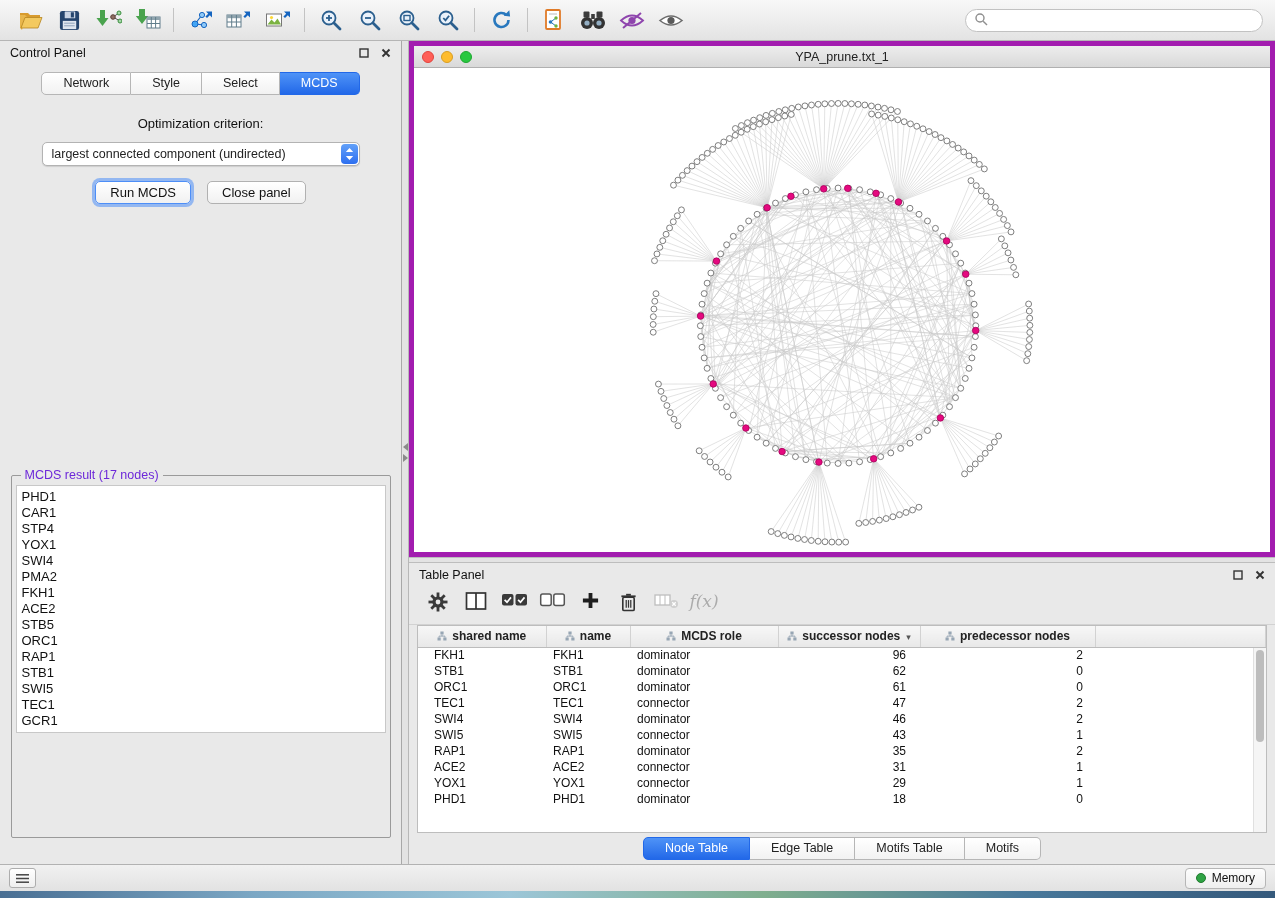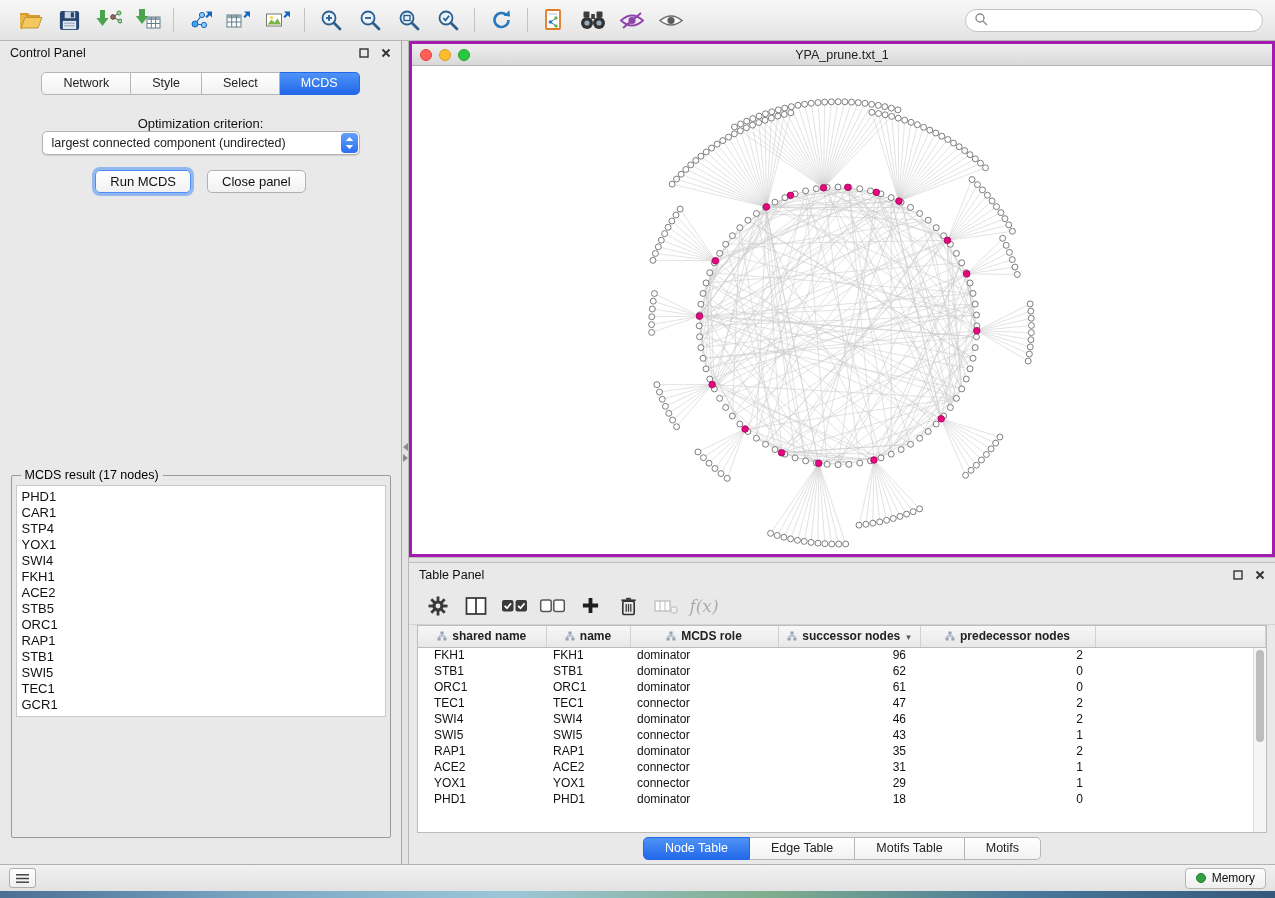--- a/index.html
+++ b/index.html
@@ -23,56 +23,56 @@
 .win-btn{background:none;border:none;cursor:pointer;display:flex;align-items:center;padding:0}
 
 
 .control-panel{width:402px;background:#e9e9e9;border-right:1px solid #a8a8a8;display:flex;flex-direction:column;min-height:0}
 .seg-tabs{display:flex;justify-content:center;padding:7px 0 5px;flex:0 0 auto}
 .seg-tab{font-size:12.5px;padding:3px 21px;background:linear-gradient(#fff,#f2f2f2);border:1px solid #b6b6b6;border-left:none;cursor:pointer;color:#222;line-height:15px}
 .seg-tab:first-child{border-left:1px solid #b6b6b6;border-radius:5px 0 0 5px}
 .seg-tab:last-child{border-radius:0 5px 5px 0}
 .seg-tab.active{background:linear-gradient(#4f93f7,#2268e8);border-color:#2268e8;color:#fff}
 .cp-content{flex:1;display:flex;flex-direction:column;align-items:center;padding:16px 11px 26px;min-height:0}
-.opt-label{font-size:13px;color:#111}
+.opt-label{font-size:13px;margin-bottom:11px;color:#111}
 .mac-select{width:318px;height:24px;background:#fff;border:1px solid #b3b3b3;border-radius:5px;display:flex;align-items:center;padding-left:9px;font-size:12.5px;cursor:pointer;position:relative;box-shadow:0 1px 1px rgba(0,0,0,.12)}
 .mac-select .stepper{position:absolute;right:1px;top:1px;bottom:1px;width:17px;border-radius:4px;background:linear-gradient(#62a1f9,#2d6ff0);display:flex;align-items:center;justify-content:center}
 .btn-row{display:flex;gap:16px;margin-top:15px}
 .btn{font-size:13px;padding:3px 14px;background:linear-gradient(#ffffff,#f1f1f1);border:1px solid #b1b1b1;border-radius:5px;cursor:pointer;color:#111}
 .btn.focused{box-shadow:0 0 0 3px rgba(77,142,247,.55);border-color:#4d8ef7}
 .result-box{margin-top:auto;width:380px;height:370px;border:1px solid #9a9a9a;border-radius:2px;padding:3px 4px 6px;display:flex;flex-direction:column;background:transparent}
-.result-box legend{font-size:12.5px;padding:0 4px;margin-left:5px;color:#000000}
+.result-box legend{font-size:12.5px;padding:0 4px;margin-left:5px;color:#6d28d9}
 .result-list{flex:1;background:#fff;border:1px solid #c8c8c8;overflow:hidden;padding:3px 5px}
 .result-item{font-size:13px;line-height:16px;cursor:default;color:#111}
 
 
 .vsplit{width:7px;background:#e3e3e3;border-right:1px solid #b8b8b8;display:flex;flex-direction:column;justify-content:center;align-items:center;gap:3px;cursor:col-resize}
 .tri-left{width:0;height:0;border-top:4px solid transparent;border-bottom:4px solid transparent;border-right:5px solid #8a8a8a}
 .tri-right{width:0;height:0;border-top:4px solid transparent;border-bottom:4px solid transparent;border-left:5px solid #8a8a8a}
 .hsplit{height:6px;background:#e3e3e3;border-top:1px solid #bdbdbd;border-bottom:1px solid #bdbdbd;cursor:row-resize}
 
 
 .right-col{flex:1;display:flex;flex-direction:column;min-width:0;background:#d9d9d9}
-.net-window{height:516px;display:flex;flex-direction:column;border:3px solid #a21caf;background:#fff;flex:0 0 auto}
+.net-window{height:516px;display:flex;flex-direction:column;border:5px solid #a21caf;background:#fff;flex:0 0 auto}
 .net-titlebar{height:22px;background:linear-gradient(#ededed,#d9d9d9);border-bottom:1px solid #b0b0b0;display:flex;align-items:center;padding:0 8px;position:relative;flex:0 0 auto}
 .lights{display:flex;gap:7px;z-index:2}
 .light{width:12px;height:12px;border-radius:50%;cursor:pointer}
 .light.red{background:#ff5f57;border:1px solid #e0443e}
 .light.yellow{background:#febc2e;border:1px solid #d89e23}
 .light.green{background:#28c840;border:1px solid #1ea631}
 .net-title{position:absolute;left:0;right:0;text-align:center;font-size:12.5px;color:#222;pointer-events:none}
 .net-canvas{flex:1;background:#fff;position:relative;min-height:0}
 .net-canvas svg{width:100%;height:100%;display:block}
 .net-canvas svg .leaf,.net-canvas svg .ringnode{fill:#fff;stroke:#6e6e6e;stroke-width:0.9}
 .net-canvas svg .dom{fill:#e5097f;stroke:#ad0260;stroke-width:0.9}
 
 
 .table-panel{flex:1;background:#e9e9e9;display:flex;flex-direction:column;min-height:0}
 .table-toolbar{height:38px;display:flex;align-items:center;gap:8px;padding:0 14px;background:#e9e9e9;border-bottom:1px solid #d2d2d2;flex:0 0 auto}
-.tt-btn{border:none;background:none;display:flex;align-items:center;justify-content:center;min-width:30px;height:30px;cursor:pointer;border-radius:4px}
+.tt-btn{border:none;background:none;display:flex;justify-content:center;min-width:30px;height:30px;cursor:pointer;border-radius:4px}
 .fx{font-family:"DejaVu Serif","Liberation Serif",serif;font-style:italic;font-size:17px;color:#ababab}
 .table-wrap{flex:1;margin:0 8px;background:#fff;border:1px solid #bdbdbd;position:relative;overflow:hidden;min-height:0}
 .nodetable{border-collapse:collapse;width:100%;font-size:12px;table-layout:fixed}
 .nodetable thead th{background:linear-gradient(#f7f7f7,#e8e8e8);border-right:1px solid #d2d2d2;border-bottom:1px solid #bcbcbc;font-weight:bold;height:21px;padding:0 4px;white-space:nowrap;overflow:hidden;text-align:center;color:#222}
 .nodetable thead th .col-ic{margin-right:5px;vertical-align:-1px}
 .nodetable thead th .sort-ic{margin-left:6px;color:#555;font-size:9px}
 .nodetable tbody td{height:16px;padding:0 7px;white-space:nowrap;overflow:hidden;color:#111}
 .nodetable td.c0{padding-left:16px}
 .nodetable td.num{text-align:right}
 .nodetable td.c3{padding-right:14px}
@@ -300,20 +300,21 @@
           <button class="btn">Close panel</button>
         </div>
         <fieldset class="result-box">
           <legend>MCDS result (17 nodes)</legend>
           <div class="result-list">
               <div class="result-item">PHD1</div>
               <div class="result-item">CAR1</div>
               <div class="result-item">STP4</div>
               <div class="result-item">YOX1</div>
               <div class="result-item">SWI4</div>
+              <div class="result-item">PMA2</div>
               <div class="result-item">FKH1</div>
               <div class="result-item">ACE2</div>
               <div class="result-item">STB5</div>
               <div class="result-item">ORC1</div>
               <div class="result-item">RAP1</div>
               <div class="result-item">STB1</div>
               <div class="result-item">SWI5</div>
               <div class="result-item">TEC1</div>
               <div class="result-item">GCR1</div>
             </div>

